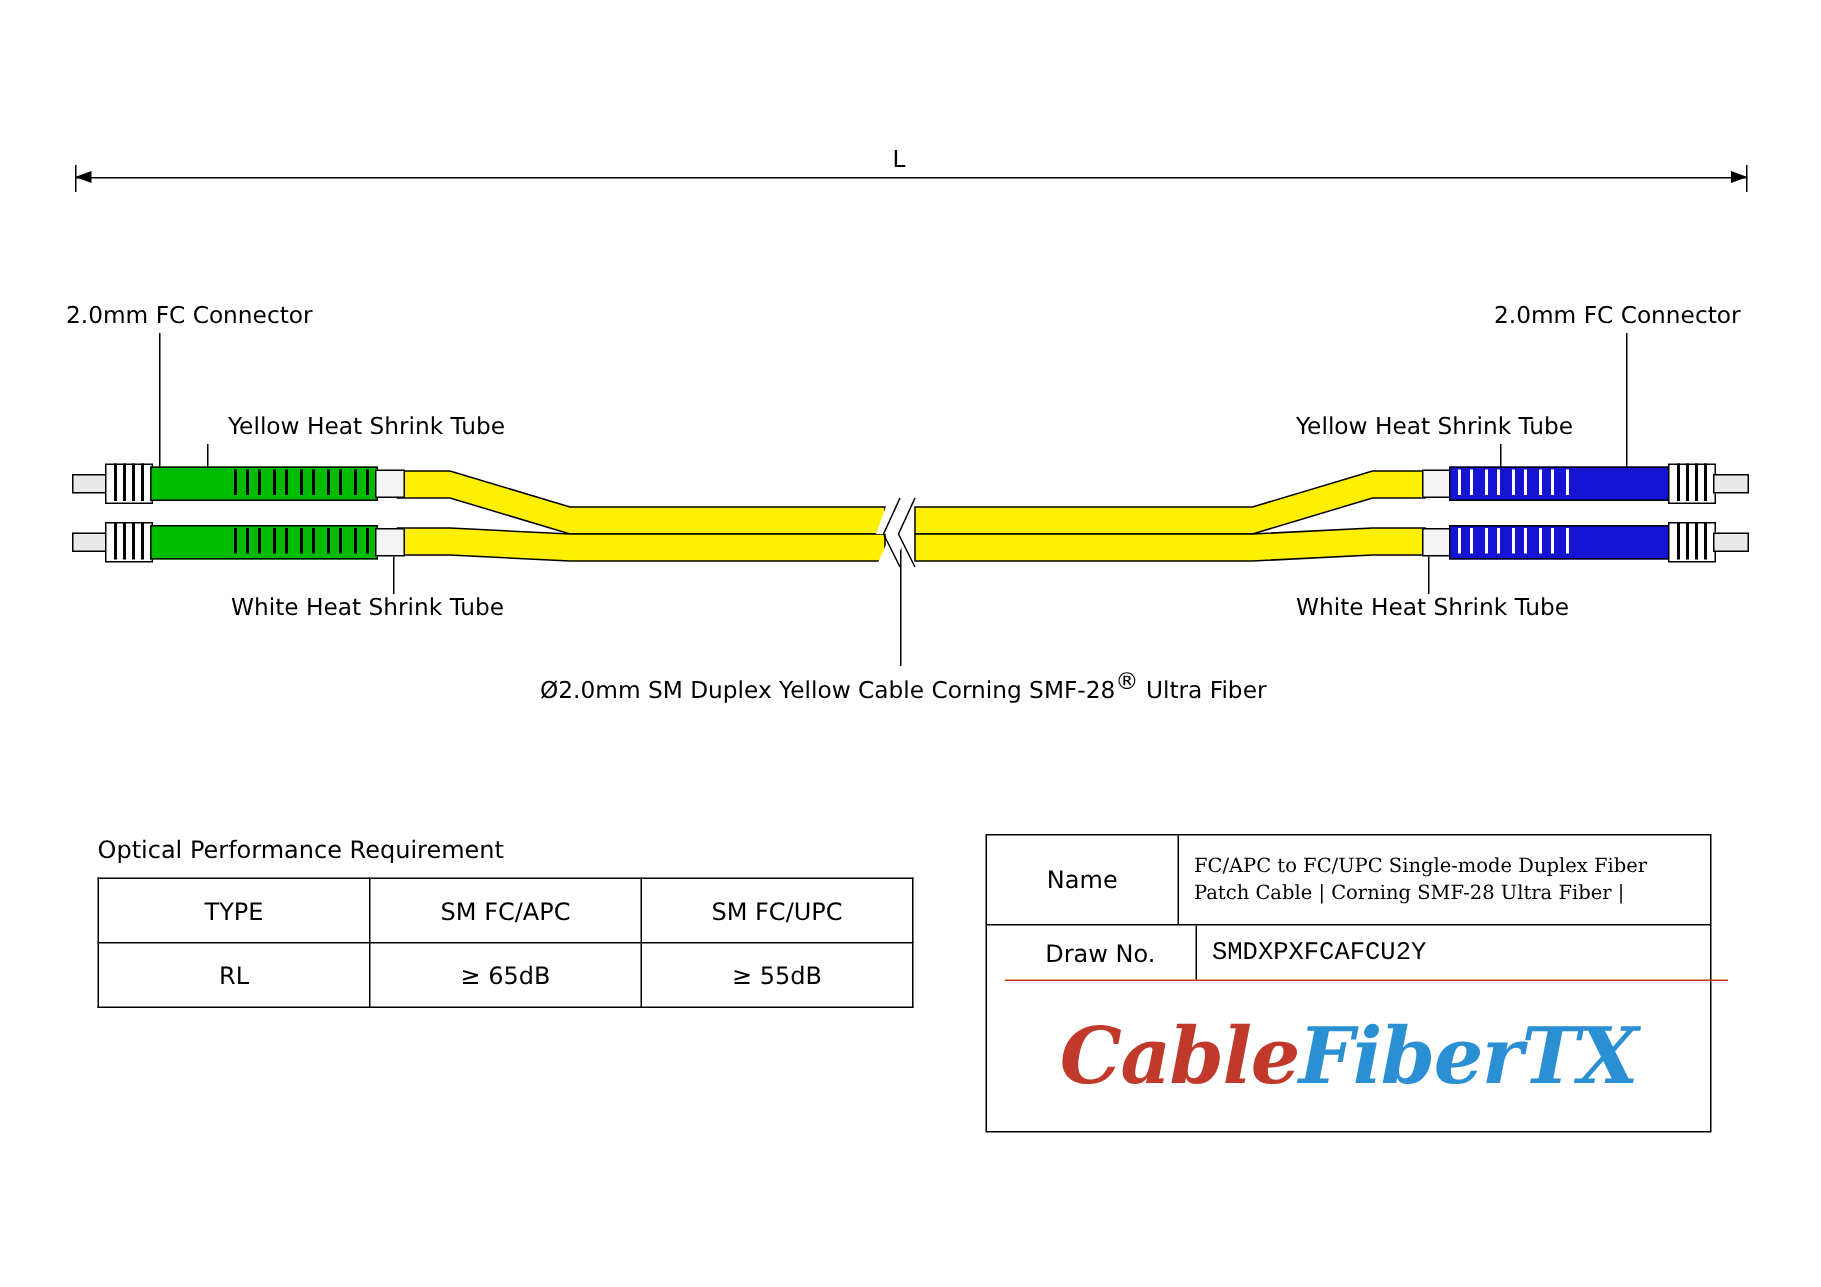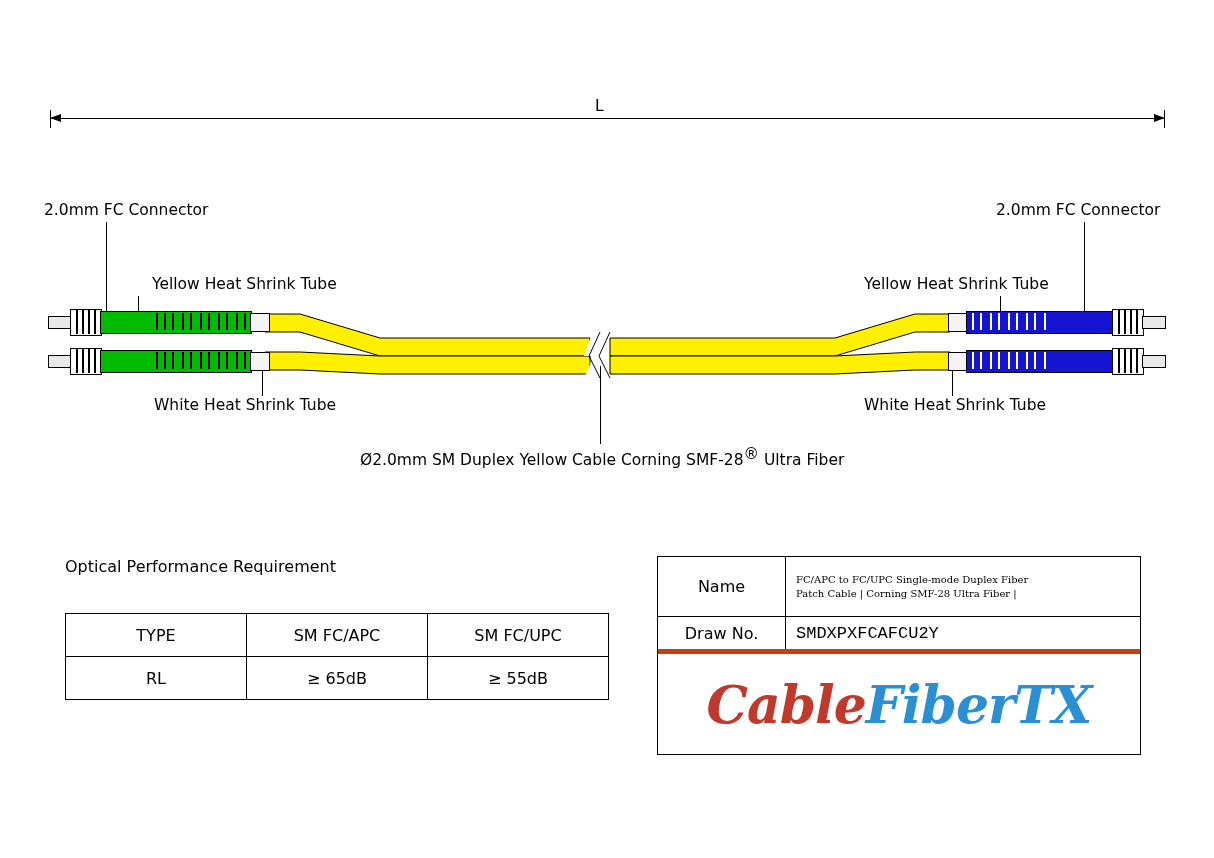--- a/index.html
+++ b/index.html
@@ -89,21 +89,21 @@
   }
   table.grid td, table.grid th {
     border: 1px solid #000;
     text-align: center;
     font-weight: normal;
     font-size: 16px;
     font-family: "DejaVu Sans", sans-serif;
     color: #000;
     padding: 0;
   }
-  #perf-table { position: absolute; left: 65px; top: 585px; width: 540px; margin-top: 28px; }
+  #perf-table { position: absolute; left: 65px; top: 585px; width: 540px; }
   #perf-table td { height: 42px; }
   #perf-table .c0 { width: 180px; }
   #perf-table .c1 { width: 180px; }
   #perf-table .c2 { width: 180px; }
 
   
   #title-block {
     position: absolute;
     left: 657px;
     top: 556px;
@@ -115,24 +115,24 @@
   #tb-row1 {
     position: absolute;
     left: 0; top: 0;
     width: 100%;
     height: 60px;
     border-bottom: 1px solid #000;
     box-sizing: border-box;
   }
   #tb-row2 {
     position: absolute;
-    left: 0; top: 60px;
+    left: 12px; top: 60px;
     width: 100%;
     height: 37px;
-    border-bottom: 5px solid #c2410c;
+    border-bottom: 1px solid #c2410c;
     box-sizing: border-box;
   }
   .tb-cellL {
     position: absolute;
     left: 0; top: 0;
     width: 128px;
     height: 100%;
     border-right: 1px solid #000;
     box-sizing: border-box;
     display: flex; align-items: center; justify-content: center;
@@ -141,21 +141,21 @@
   .tb-cellR {
     position: absolute;
     left: 128px; top: 0; right: 0;
     height: 100%;
     display: flex; align-items: center;
     padding-left: 10px;
     box-sizing: border-box;
   }
   #tb-desc {
     font-family: "DejaVu Serif", serif;
-    font-size: 10px;
+    font-size: 13px;
     line-height: 1.35;
     color: #000;
   }
   #tb-drawno {
     font-size: 17px;
     font-family: Liberation Mono, monospace;
   }
   #logo-area {
     position: absolute;
     left: 0; top: 97px;

